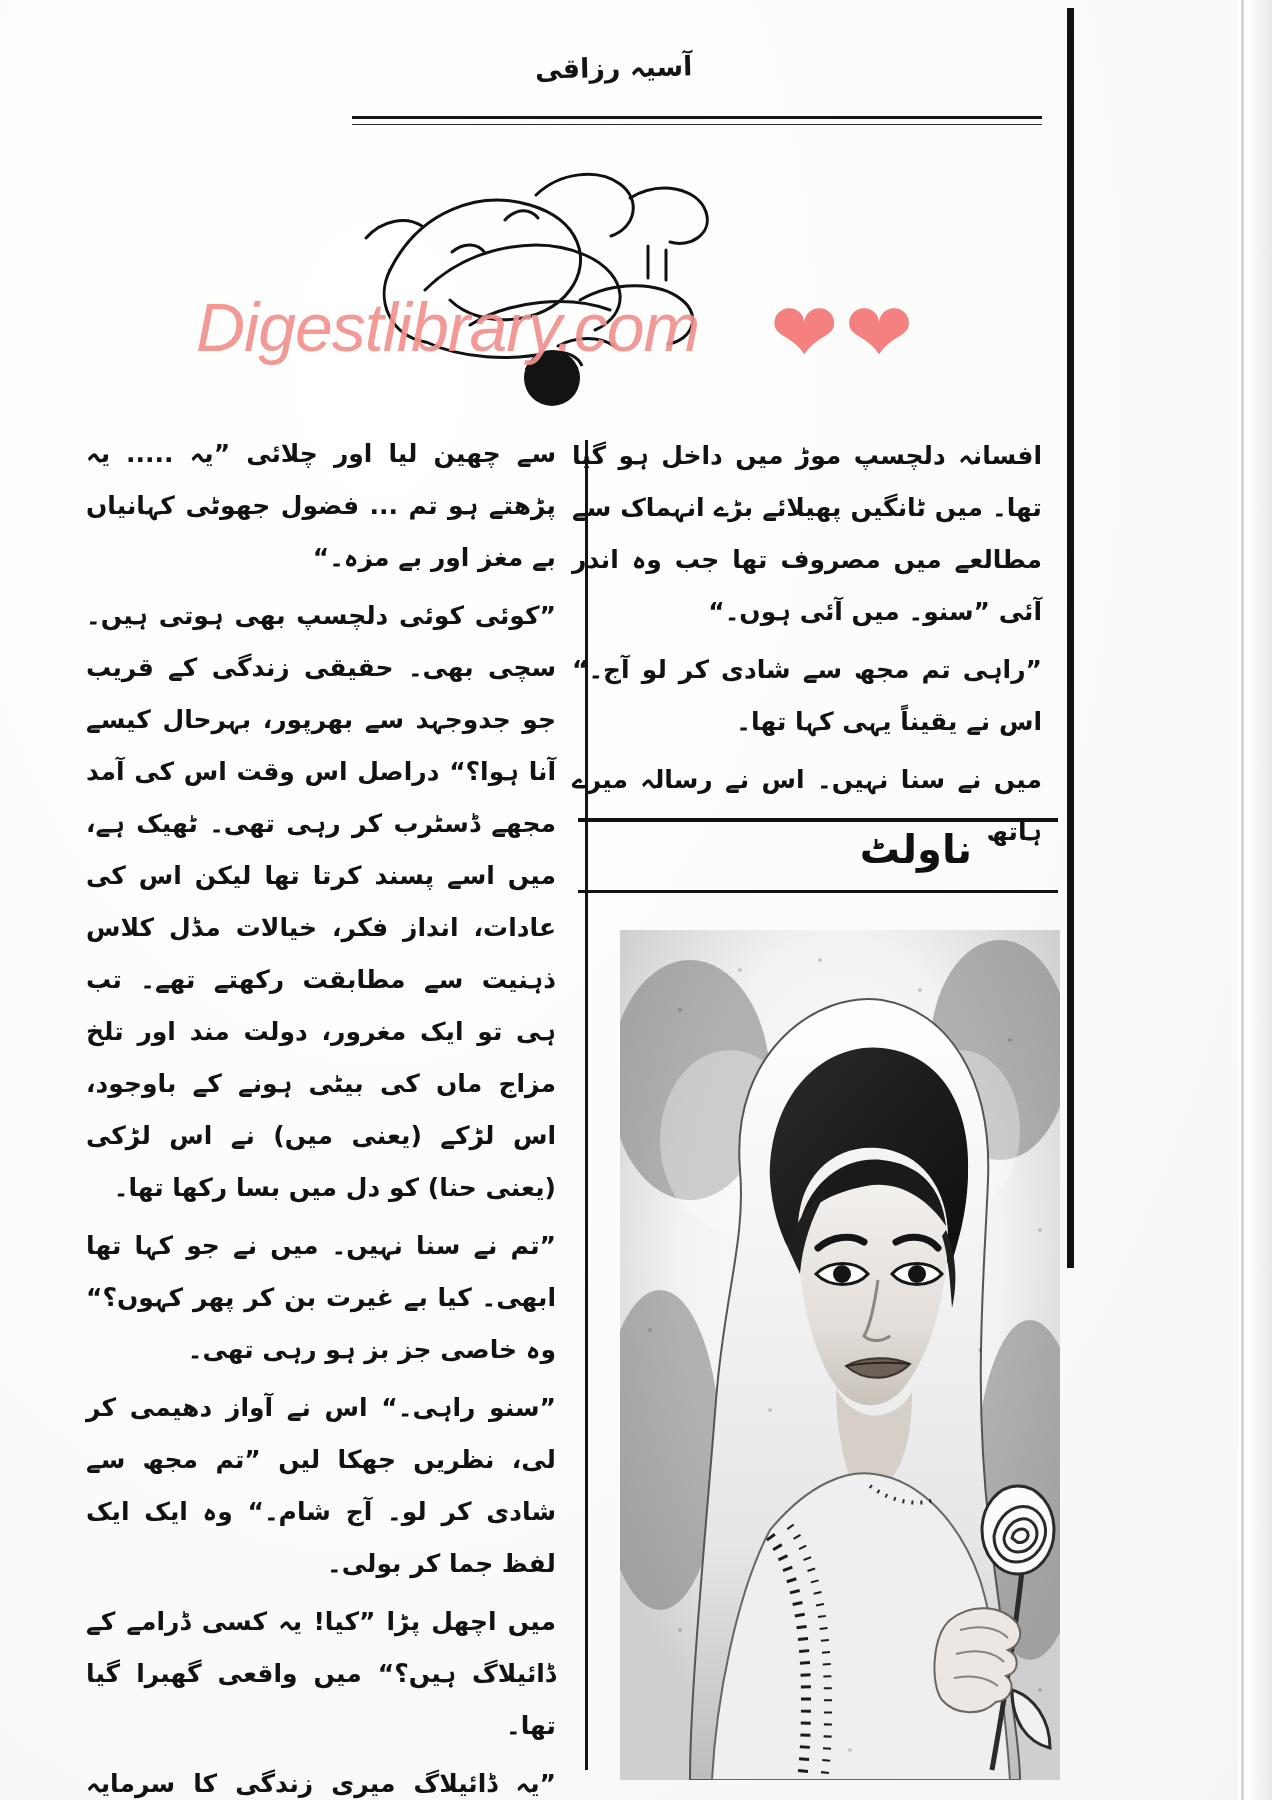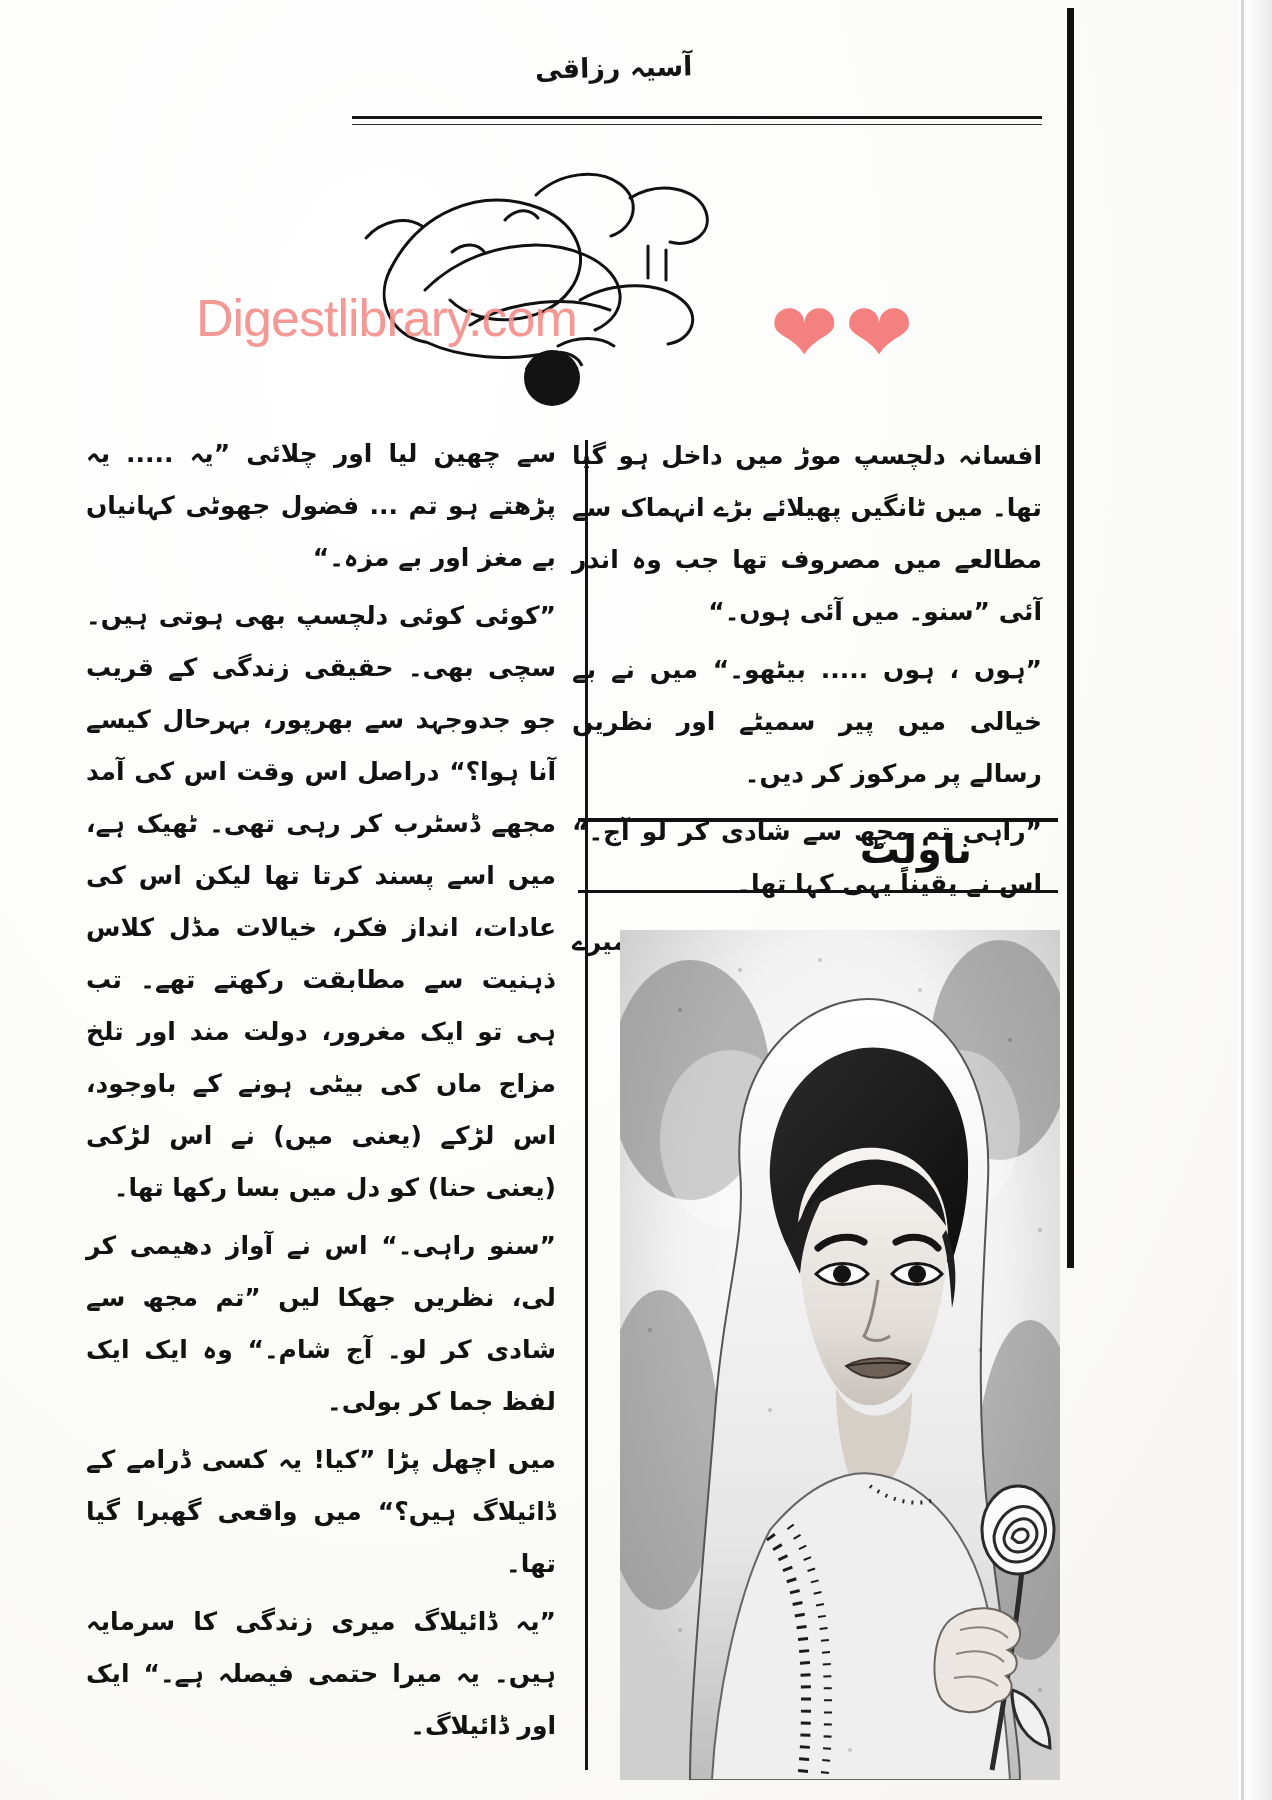--- a/index.html
+++ b/index.html
@@ -91,25 +91,26 @@
     height: 260px;
   }
   .title-art svg { display: block; }
 
   
   .watermark {
     position: absolute;
     top: 288px;
     left: 196px;
     font-family: "Liberation Sans", sans-serif;
-    font-size: 52px;
+    font-size: 68px;
     letter-spacing: -1px;
     color: #f2918e;
     opacity: 0.92;
     white-space: nowrap;
+    font-style: italic;
   }
   .watermark-hearts {
     position: absolute;
     top: 292px;
     left: 770px;
     font-size: 82px;
     color: #f4817f;
     letter-spacing: 6px;
     line-height: 1;
   }
@@ -222,21 +223,20 @@
 
   </div>
 
   <div class="watermark">Digestlibrary.com</div>
   <div class="watermark-hearts">❤❤</div>
 
   <div class="col-divider"></div>
 
   <div class="col col-right">
     <p>افسانہ دلچسپ موڑ میں داخل ہو گیا تھا۔ میں ٹانگیں پھیلائے بڑے انہماک سے مطالعے میں مصروف تھا جب وہ اندر آئی ”سنو۔ میں آئی ہوں۔“</p>
-    <p>”ہوں ، ہوں ..... بیٹھو۔“ میں نے بے خیالی میں پیر سمیٹے اور نظریں رسالے پر مرکوز کر دیں۔</p>
     <p>”راہی تم مجھ سے شادی کر لو آج۔“ اس نے یقیناً یہی کہا تھا۔</p>
     <p>میں نے سنا نہیں۔ اس نے رسالہ میرے ہاتھ</p>
   </div>
 
   <div class="section-rule"></div>
   <div class="section-label">ناولٹ</div>
   <div class="section-rule-b"></div>
 
   <div class="illustration">
     <svg width="440" height="850" viewBox="0 0 440 850" xmlns="http://www.w3.org/2000/svg">
@@ -340,18 +340,19 @@
           <circle cx="150" cy="480" r="2"></circle>
           <circle cx="360" cy="420" r="2"></circle>
       </g>
     </svg>
 
   </div>
 
   <div class="col col-left">
     <p>سے چھین لیا اور چلائی ”یہ ..... یہ پڑھتے ہو تم ... فضول جھوٹی کہانیاں بے مغز اور بے مزہ۔“</p>
     <p>”کوئی کوئی دلچسپ بھی ہوتی ہیں۔ سچی بھی۔ حقیقی زندگی کے قریب جو جدوجہد سے بھرپور، بہرحال کیسے آنا ہوا؟“ دراصل اس وقت اس کی آمد مجھے ڈسٹرب کر رہی تھی۔ ٹھیک ہے، میں اسے پسند کرتا تھا لیکن اس کی عادات، انداز فکر، خیالات مڈل کلاس ذہنیت سے مطابقت رکھتے تھے۔ تب ہی تو ایک مغرور، دولت مند اور تلخ مزاج ماں کی بیٹی ہونے کے باوجود، اس لڑکے (یعنی میں) نے اس لڑکی (یعنی حنا) کو دل میں بسا رکھا تھا۔</p>
+    <p>”تم نے سنا نہیں۔ میں نے جو کہا تھا ابھی۔ کیا بے غیرت بن کر پھر کہوں؟“ وہ خاصی جز بز ہو رہی تھی۔</p>
     <p>”سنو راہی۔“ اس نے آواز دھیمی کر لی، نظریں جھکا لیں ”تم مجھ سے شادی کر لو۔ آج شام۔“ وہ ایک ایک لفظ جما کر بولی۔</p>
     <p>میں اچھل پڑا ”کیا! یہ کسی ڈرامے کے ڈائیلاگ ہیں؟“ میں واقعی گھبرا گیا تھا۔</p>
     <p>”یہ ڈائیلاگ میری زندگی کا سرمایہ ہیں۔ یہ میرا حتمی فیصلہ ہے۔“ ایک اور ڈائیلاگ۔</p>
 
   </div>
 </div>
 
 </body></html>

